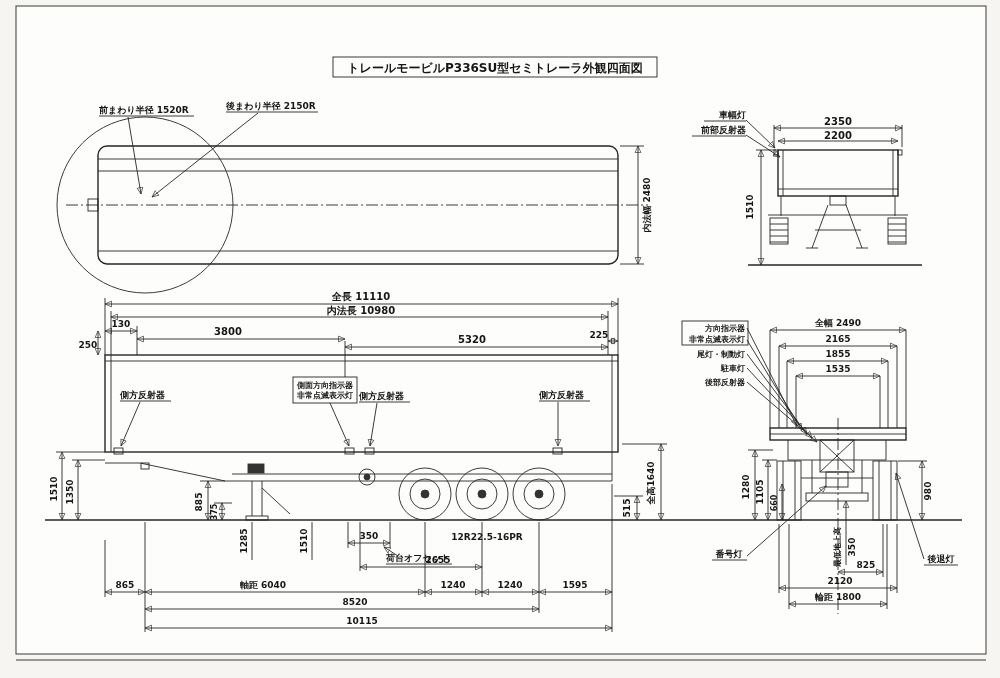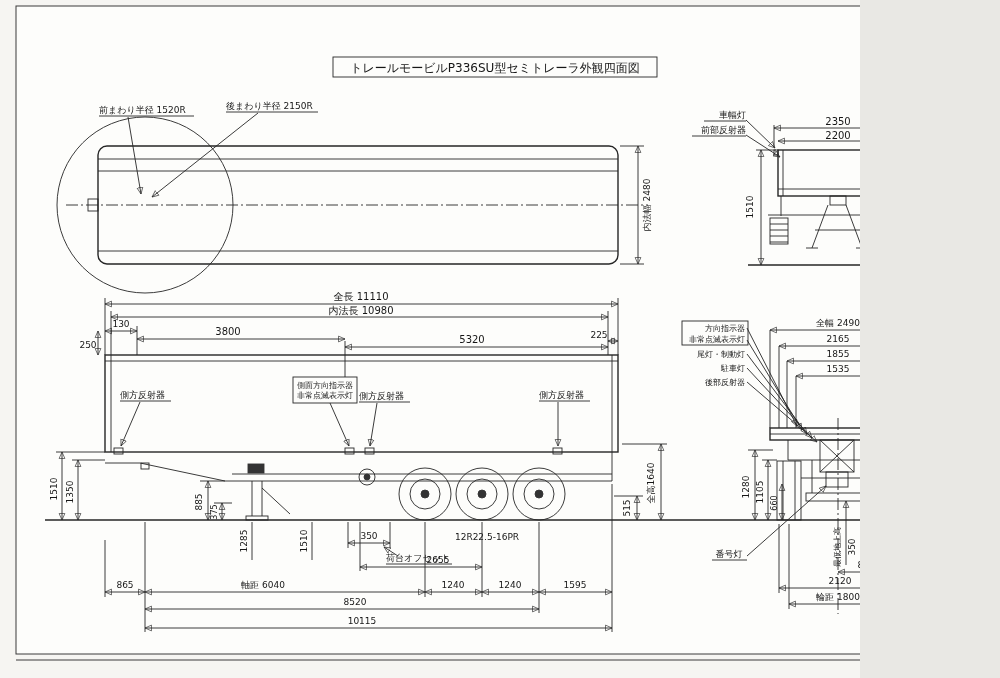--- a/index.html
+++ b/index.html
@@ -1,17 +1,17 @@
 <!DOCTYPE html>
 <html><head>
 <meta charset="utf-8">
 <style>
   html,body{margin:0;padding:0;background:#e9e8e4;}
-  .page{position:relative;width:860px;height:678px;background:#f6f5f2;overflow:hidden;
-        font-family:"DejaVu Sans",sans-serif;}
+  .page{position:relative;width:1000px;height:678px;background:#f6f5f2;overflow:hidden;
+        font-family:"DejaVu Sans",sans-serif;font-weight:bold;}
   svg{position:absolute;left:0;top:0;}
   svg line, svg path, svg rect, svg circle, svg polyline{stroke:#262626;fill:none;stroke-width:.9;}
   svg .thick{stroke-width:1.4;}
   svg .sheet{fill:#fdfdfb;stroke:#3a3a3a;stroke-width:1;}
   svg text{fill:#161616;stroke:none;font-family:"DejaVu Sans",sans-serif;}
   .t10{font-size:10px;} .t9{font-size:9px;} .t8{font-size:8px;} .t12{font-size:12px;}
   .cl{stroke-dasharray:12 3 2 3;}
   .filldark{fill:#333;stroke:#333;}
 </style>
 </head>

